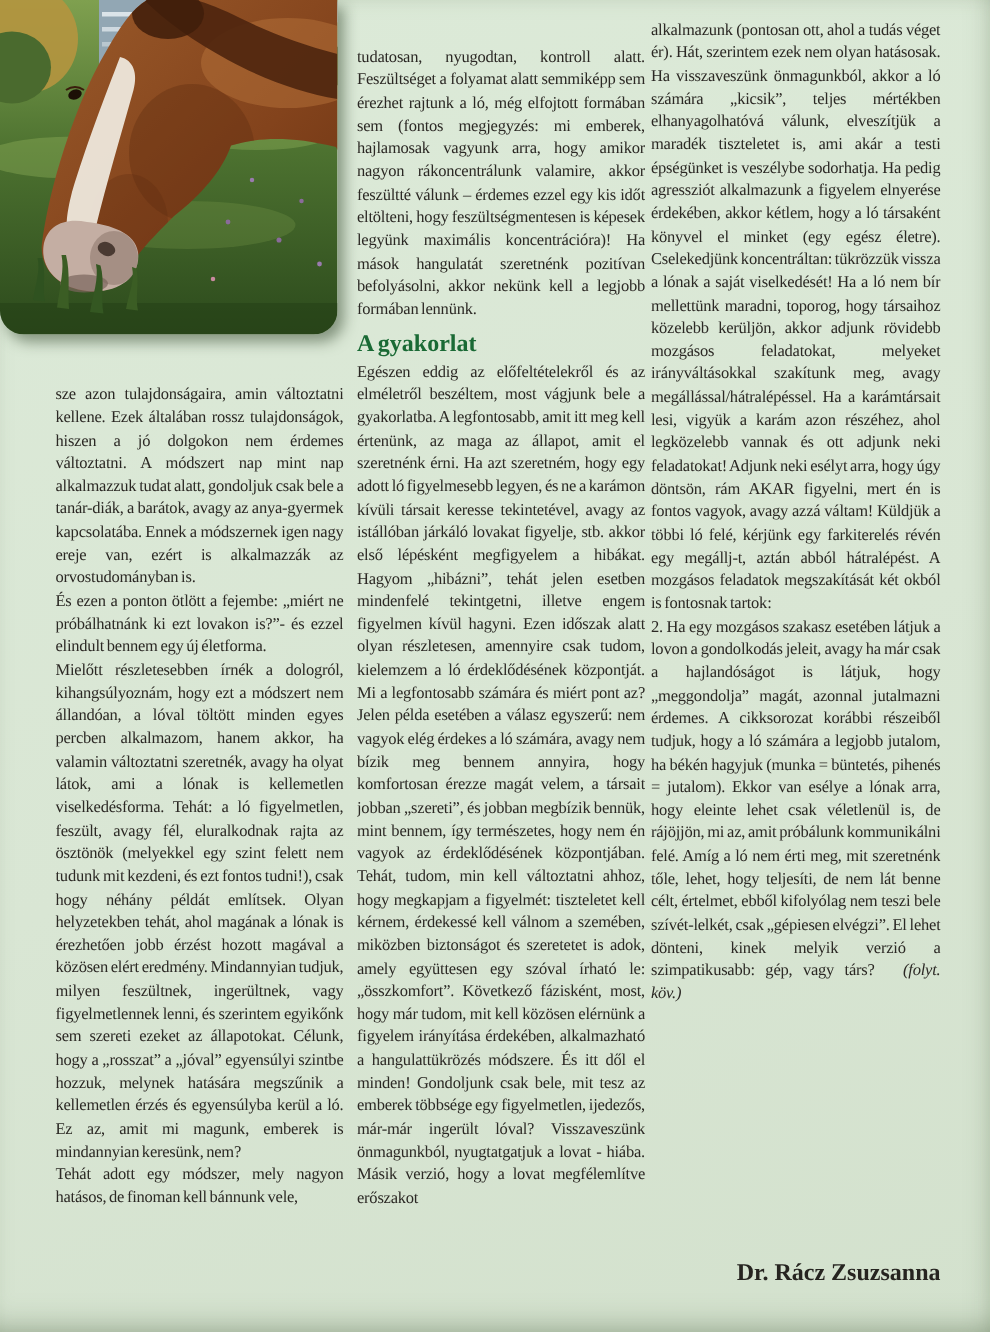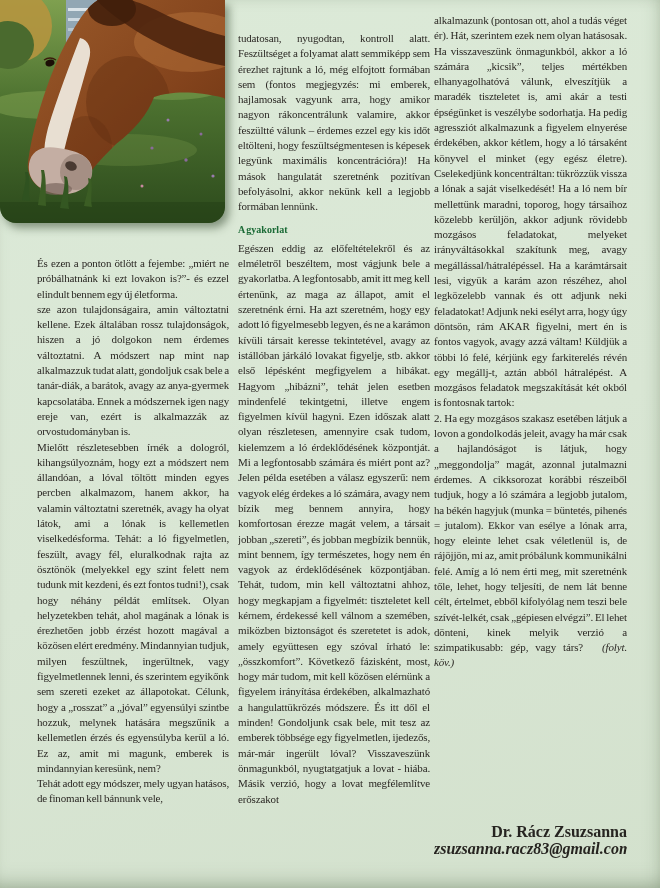--- a/index.html
+++ b/index.html
@@ -47,21 +47,21 @@
   }
   .col p { margin: 0; }
   #col1 { left: 37px;  top: 256px; width: 192px; height: 624px; }
   #col2 { left: 238px; top: 31px;  width: 192px; height: 850px; }
   #col3 { left: 434px; top: 13px;  width: 193px; height: 850px; }
   #col3-paras { max-height: 758px; overflow: hidden; }
 
   .section-heading {
     color: #1a6a35;
     font-weight: bold;
-    font-size: 10px;
+    font-size: 16px;
     letter-spacing: 0;
     margin: 7px 0 4px 0;
     text-align: left;
   }
   .cont-note { font-style: italic; margin-left: 12px; }
 
   .signature {
     position: absolute;
     right: 0;
     bottom: 6px;
@@ -148,36 +148,35 @@
       <path d="M44,60 Q50,56 56,60" stroke="#3a1d0c" stroke-width="1.4" fill="none"></path>
 
       <path d="M38,205 C40,190 43,180 41,170 L44,170 C47,182 45,194 46,206 Z" fill="#3b5d24"></path>
       <path d="M60,208 C62,196 66,186 64,176 L67,177 C70,188 67,198 69,209 Z" fill="#345722"></path>
       <path d="M84,206 C86,195 90,187 88,178 L91,179 C93,189 90,198 92,207 Z" fill="#3b5d24"></path>
       <path d="M22,200 C24,188 27,180 25,172 L28,172 C31,183 28,192 30,201 Z" fill="#2f5220"></path>
     </svg>
   </div>
 
   <div class="col" id="col1">
+    <p>sze azon tulajdonságaira, amin változtatni kellene. Ezek általában rossz tulajdonságok, hiszen a jó dolgokon nem érdemes változtatni. A módszert nap mint nap alkalmazzuk tudat alatt, gondoljuk csak bele a tanár-diák, a barátok, avagy az anya-gyermek kapcsolatába. Ennek a módszernek igen nagy ereje van, ezért is alkalmazzák az orvostudományban is.</p>
     <p>És ezen a ponton ötlött a fejembe: „miért ne próbálhatnánk ki ezt lovakon is?”- és ezzel elindult bennem egy új életforma.</p>
-    <p>sze azon tulajdonságaira, amin változtatni kellene. Ezek általában rossz tulajdonságok, hiszen a jó dolgokon nem érdemes változtatni. A módszert nap mint nap alkalmazzuk tudat alatt, gondoljuk csak bele a tanár-diák, a barátok, avagy az anya-gyermek kapcsolatába. Ennek a módszernek igen nagy ereje van, ezért is alkalmazzák az orvostudományban is.</p>
     <p>Mielőtt részletesebben írnék a dologról, kihangsúlyoznám, hogy ezt a módszert nem állandóan, a lóval töltött minden egyes percben alkalmazom, hanem akkor, ha valamin változtatni szeretnék, avagy ha olyat látok, ami a lónak is kellemetlen viselkedésforma. Tehát: a ló figyelmetlen, feszült, avagy fél, eluralkodnak rajta az ösztönök (melyekkel egy szint felett nem tudunk mit kezdeni, és ezt fontos tudni!), csak hogy néhány példát említsek. Olyan helyzetekben tehát, ahol magának a lónak is érezhetően jobb érzést hozott magával a közösen elért eredmény. Mindannyian tudjuk, milyen feszültnek, ingerültnek, vagy figyelmetlennek lenni, és szerintem egyikőnk sem szereti ezeket az állapotokat. Célunk, hogy a „rosszat” a „jóval” egyensúlyi szintbe hozzuk, melynek hatására megszűnik a kellemetlen érzés és egyensúlyba kerül a ló. Ez az, amit mi magunk, emberek is mindannyian keresünk, nem?</p>
-    <p>Tehát adott egy módszer, mely ugyan hatásos, de finoman kell bánnunk vele,</p>
+    <p>Tehát adott egy módszer, mely nagyon hatásos, de finoman kell bánnunk vele,</p>
   </div>
 
   <div class="col" id="col2">
     <p>tudatosan, nyugodtan, kontroll alatt. Feszültséget a folyamat alatt semmiképp sem érezhet rajtunk a ló, még elfojtott formában sem (fontos megjegyzés: mi emberek, hajlamosak vagyunk arra, hogy amikor nagyon rákoncentrálunk valamire, akkor feszültté válunk – érdemes ezzel egy kis időt eltölteni, hogy feszültségmentesen is képesek legyünk maximális koncentrációra)! Ha mások hangulatát szeretnénk pozitívan befolyásolni, akkor nekünk kell a legjobb formában lennünk.</p>
     <h3 class="section-heading">A gyakorlat</h3>
     <p>Egészen eddig az előfeltételekről és az elméletről beszéltem, most vágjunk bele a gyakorlatba. A legfontosabb, amit itt meg kell értenünk, az maga az állapot, amit el szeretnénk érni. Ha azt szeretném, hogy egy adott ló figyelmesebb legyen, és ne a karámon kívüli társait keresse tekintetével, avagy az istállóban járkáló lovakat figyelje, stb. akkor első lépésként megfigyelem a hibákat. Hagyom „hibázni”, tehát jelen esetben mindenfelé tekintgetni, illetve engem figyelmen kívül hagyni. Ezen időszak alatt olyan részletesen, amennyire csak tudom, kielemzem a ló érdeklődésének központját. Mi a legfontosabb számára és miért pont az? Jelen példa esetében a válasz egyszerű: nem vagyok elég érdekes a ló számára, avagy nem bízik meg bennem annyira, hogy komfortosan érezze magát velem, a társait jobban „szereti”, és jobban megbízik bennük, mint bennem, így természetes, hogy nem én vagyok az érdeklődésének központjában. Tehát, tudom, min kell változtatni ahhoz, hogy megkapjam a figyelmét: tiszteletet kell kérnem, érdekessé kell válnom a szemében, miközben biztonságot és szeretetet is adok, amely együttesen egy szóval írható le: „összkomfort”. Következő fázisként, most, hogy már tudom, mit kell közösen elérnünk a figyelem irányítása érdekében, alkalmazható a hangulattükrözés módszere. És itt dől el minden! Gondoljunk csak bele, mit tesz az emberek többsége egy figyelmetlen, ijedezős, már-már ingerült lóval? Visszaveszünk önmagunkból, nyugtatgatjuk a lovat - hiába. Másik verzió, hogy a lovat megfélemlítve erőszakot</p>
   </div>
 
   <div class="col" id="col3">
     <div id="col3-paras">
       <p>alkalmazunk (pontosan ott, ahol a tudás véget ér). Hát, szerintem ezek nem olyan hatásosak. Ha visszaveszünk önmagunkból, akkor a ló számára „kicsik”, teljes mértékben elhanyagolhatóvá válunk, elveszítjük a maradék tiszteletet is, ami akár a testi épségünket is veszélybe sodorhatja. Ha pedig agressziót alkalmazunk a figyelem elnyerése érdekében, akkor kétlem, hogy a ló társaként könyvel el minket (egy egész életre). Cselekedjünk koncentráltan: tükrözzük vissza a lónak a saját viselkedését! Ha a ló nem bír mellettünk maradni, toporog, hogy társaihoz közelebb kerüljön, akkor adjunk rövidebb mozgásos feladatokat, melyeket irányváltásokkal szakítunk meg, avagy megállással/hátralépéssel. Ha a karámtársait lesi, vigyük a karám azon részéhez, ahol legközelebb vannak és ott adjunk neki feladatokat! Adjunk neki esélyt arra, hogy úgy döntsön, rám AKAR figyelni, mert én is fontos vagyok, avagy azzá váltam! Küldjük a többi ló felé, kérjünk egy farkiterelés révén egy megállj-t, aztán abból hátralépést. A mozgásos feladatok megszakítását két okból is fontosnak tartok:</p>
       <p><span>2. Ha egy mozgásos szakasz esetében látjuk a lovon a gondolkodás jeleit, avagy ha már csak a hajlandóságot is látjuk, hogy „meggondolja” magát, azonnal jutalmazni érdemes. A cikksorozat korábbi részeiből tudjuk, hogy a ló számára a legjobb jutalom, ha békén hagyjuk (munka = büntetés, pihenés = jutalom). Ekkor van esélye a lónak arra, hogy eleinte lehet csak véletlenül is, de rájöjjön, mi az, amit próbálunk kommunikálni felé. Amíg a ló nem érti meg, mit szeretnénk tőle, lehet, hogy teljesíti, de nem lát benne célt, értelmet, ebből kifolyólag nem teszi bele szívét-lelkét, csak „gépiesen elvégzi”. El lehet dönteni, kinek melyik verzió a szimpatikusabb: gép, vagy társ?</span> <span class="cont-note">(folyt. köv.)</span></p>
     </div>
     <div class="signature">
       <div>Dr. Rácz Zsuzsanna</div>
-      <div class="sig-link">zsuzsanna.racz83@gmail.com</div>
     </div>
   </div>
 
 </div>
 
 </body></html>

